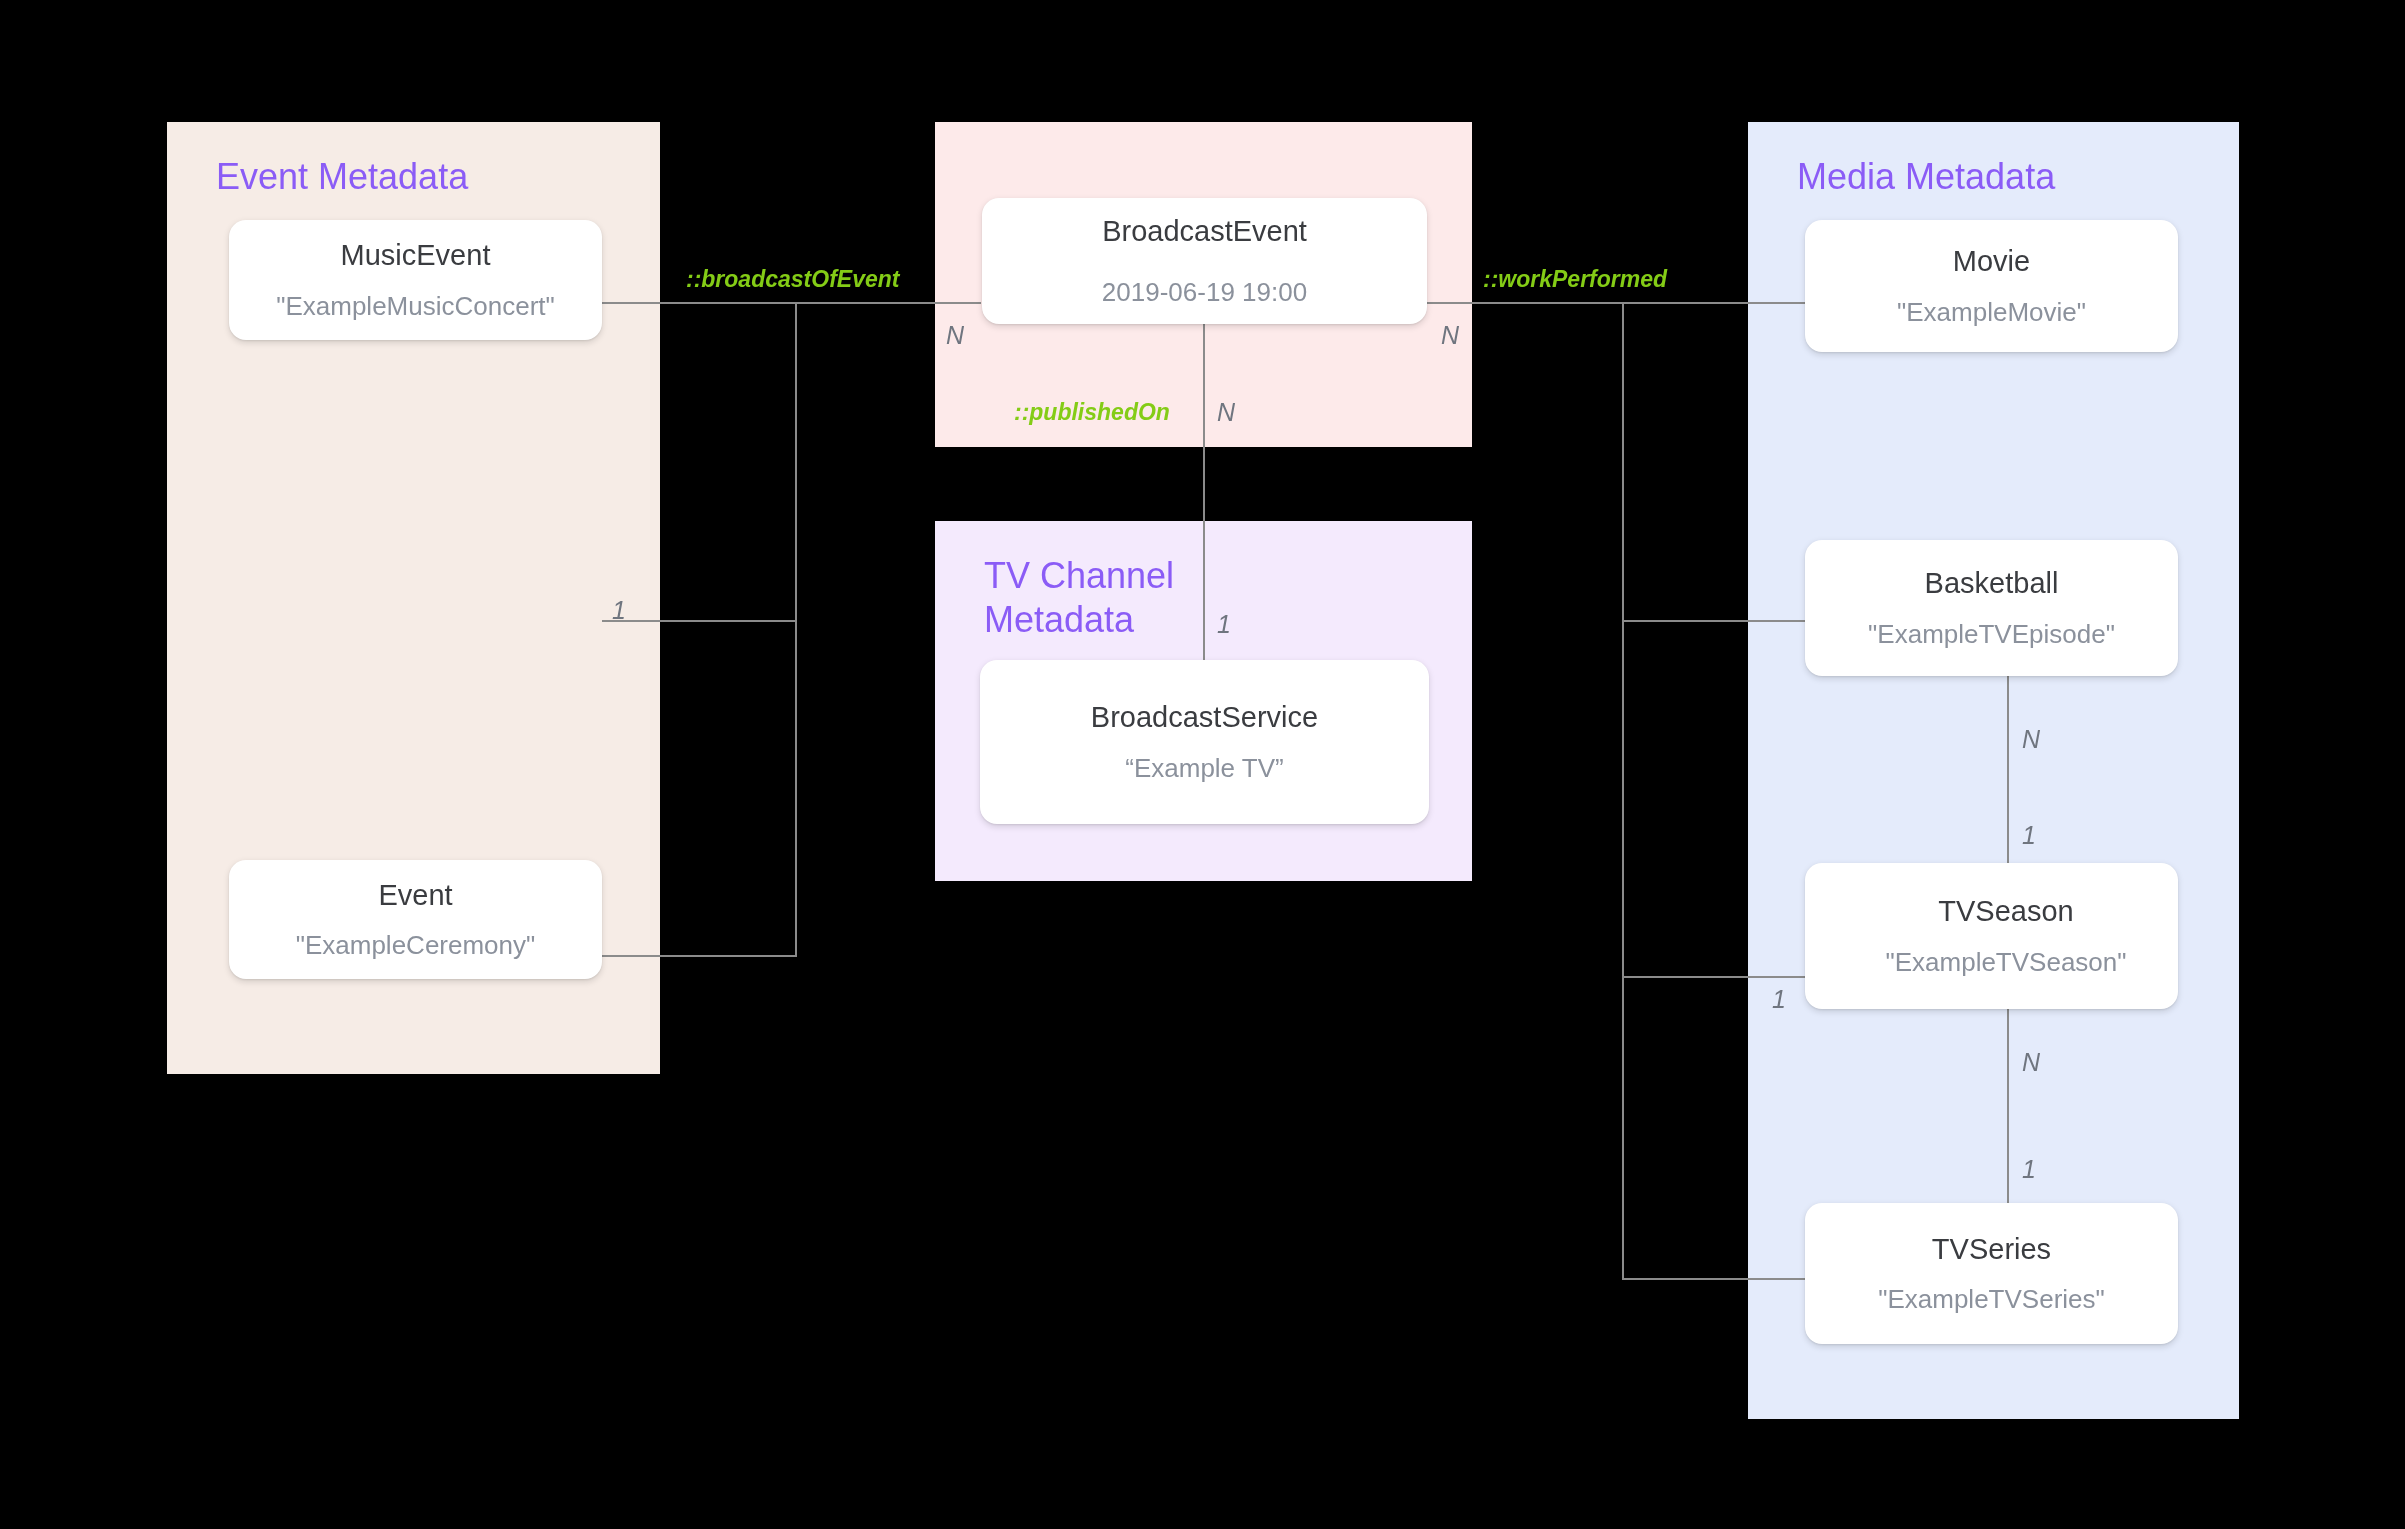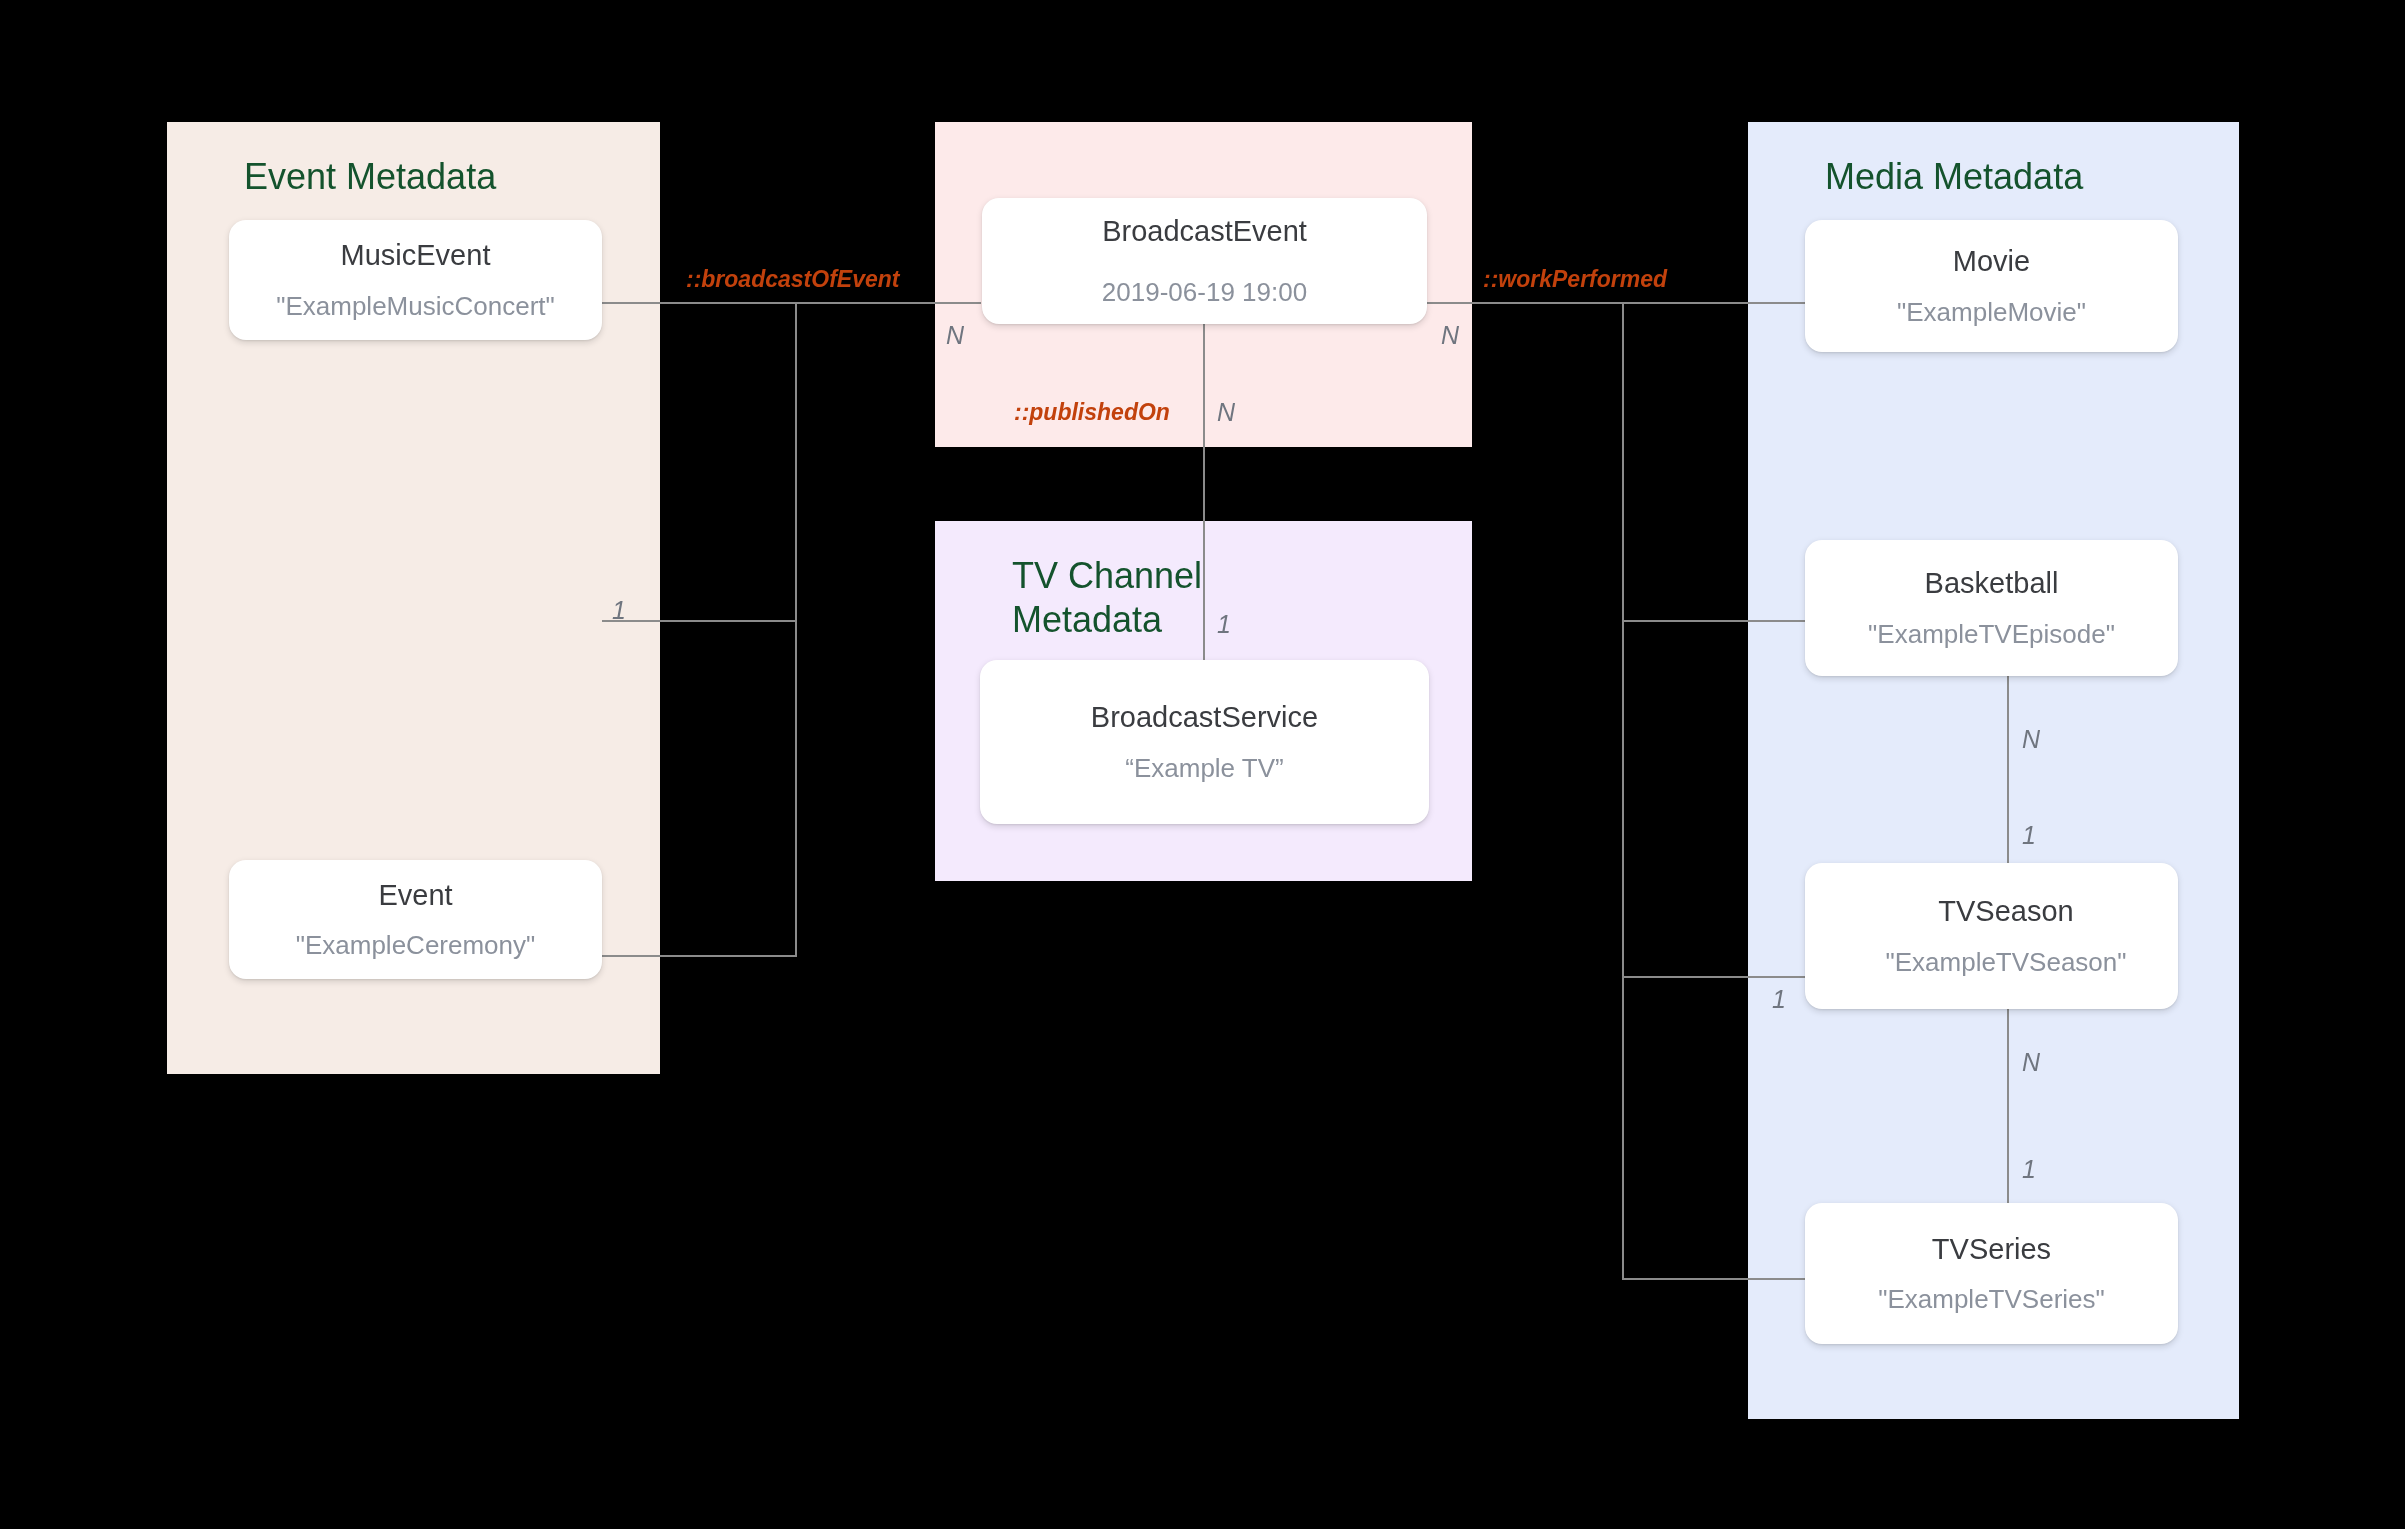--- a/index.html
+++ b/index.html
@@ -18,25 +18,25 @@
     overflow: hidden;
   }
 
   
   .panel {
     position: absolute;
     box-sizing: border-box;
   }
   .panel-title {
     position: absolute;
-    left: 77px;
+    left: 49px;
     top: 32.5px;
     font-size: 36px;
     line-height: 44px;
-    color: #14532d;
+    color: #8b5cf6;
     font-weight: 400;
     white-space: pre-line;
   }
 
   #panel-event    { left: 167px;  top: 122px;  width: 493px;  height: 952px;  background: #f6ece6; }
   #panel-broadcast{ left: 935px;  top: 122px;  width: 537px;  height: 325px;  background: #fdeaea; }
   #panel-tv       { left: 935px;  top: 521px;  width: 537px;  height: 360px;  background: #f4eafd; }
   #panel-media    { left: 1748px; top: 122px;  width: 491px;  height: 1297px; background: #e4ebfb; }
 
   
@@ -83,21 +83,21 @@
     background: #8b8b8b;
   }
   .ln.h { height: 1.9px; }
   .ln.v { width: 1.9px; }
 
   
   .edge-label {
     position: absolute;
     font-size: 23px;
     line-height: 27px;
-    color: #c2410c;
+    color: #84cc16;
     font-style: italic;
     font-weight: bold;
     white-space: nowrap;
   }
   .mult {
     position: absolute;
     font-size: 25px;
     line-height: 27px;
     color: #6f757f;
     font-style: italic;

